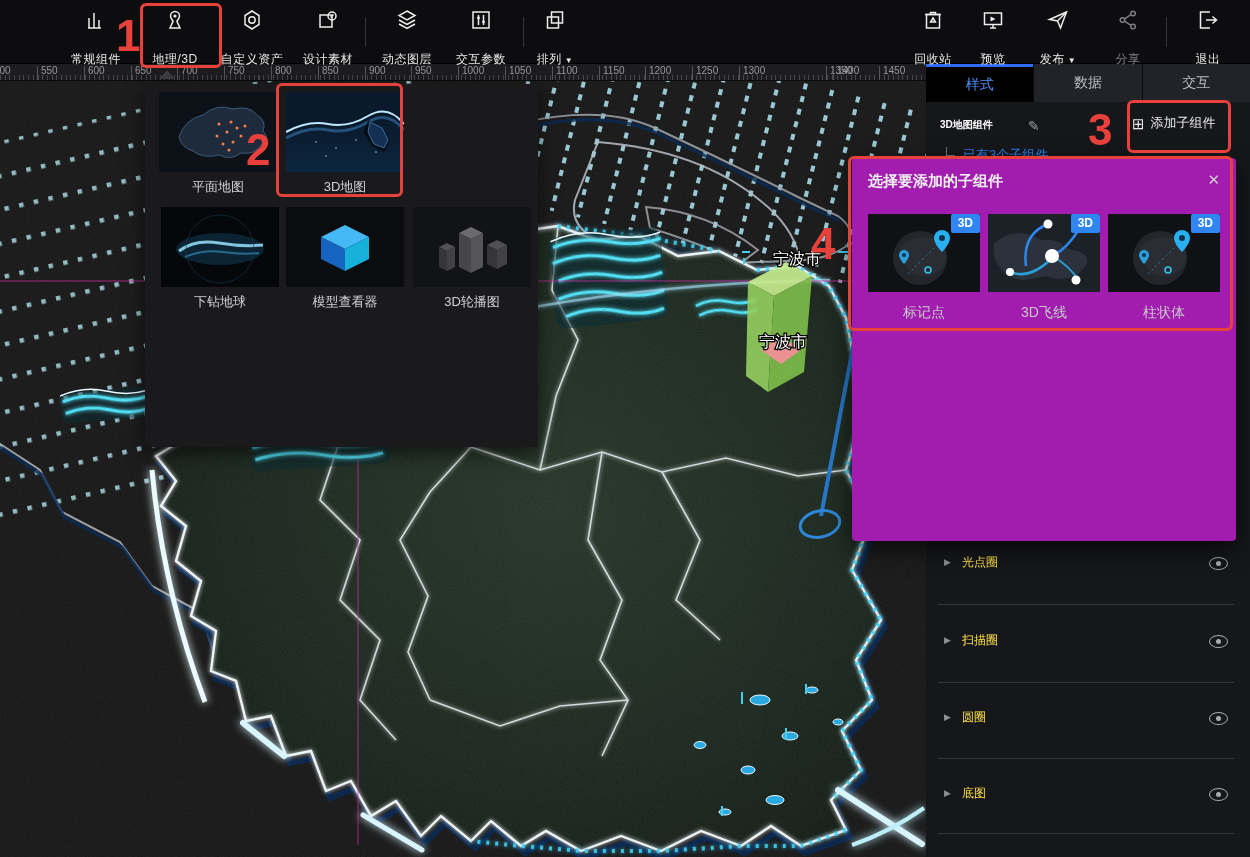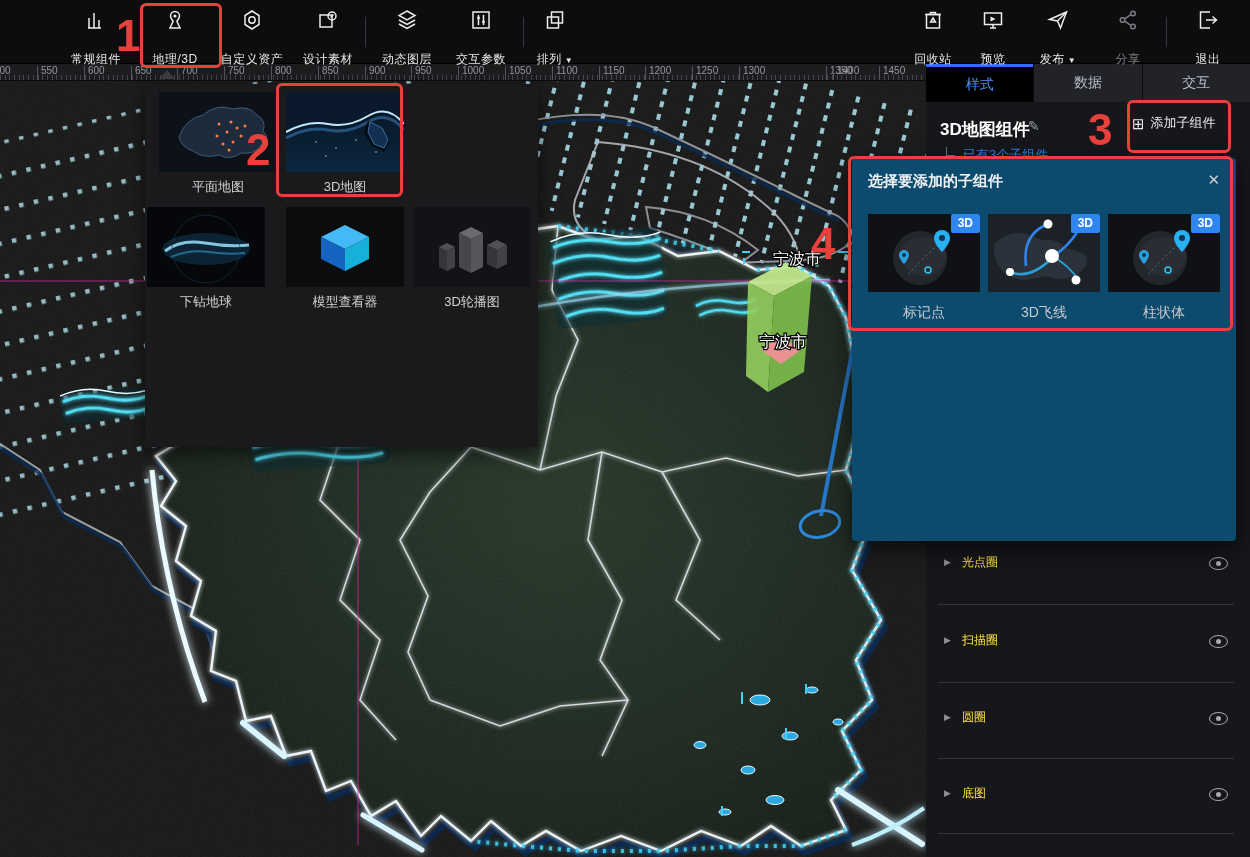--- a/index.html
+++ b/index.html
@@ -39,38 +39,38 @@
   .menu-thumb { width:118px; height:80px; background:#0e1014; overflow:hidden; position:relative; }
   .menu-label { margin-top:6px; text-align:center; font-size:13px; color:#d2d2d4; }
 
   
   #right-panel { left:926px; top:64px; width:324px; height:793px; background:#16171b; z-index:10; }
   #tabbar { position:absolute; left:0; top:0; width:324px; height:38px; display:flex; }
   .tab { flex:1; display:flex; align-items:center; justify-content:center; font-size:14px;
     background:#212329; color:#b8bcc2; border-left:1px solid #0b0b0d; cursor:pointer; }
   .tab:first-child { border-left:none; }
   .tab.active { background:#000000; color:#4d8df5; border-top:3px solid #2f6bff; }
-  #comp-title { left:14px; top:54px; color:#fff; font-size:17px; font-weight:bold; }
+  #comp-title { left:14px; top:54px; color:#fff; font-size:10px; font-weight:bold; }
   #edit-icon { left:102px; top:54px; color:#9a9da3; font-size:14px; cursor:pointer; }
   #add-sub-btn { left:206px; top:50px; color:#e9e9eb; font-size:13px; display:flex;
     align-items:center; gap:6px; cursor:pointer; }
   #add-box-icon { font-size:15px; color:#e9e9eb; line-height:1; }
   #sub-link { left:20px; top:82px; color:#2d7ff0; font-size:13px; display:flex; gap:8px; cursor:pointer; }
   #sub-link .tree { width:9px; height:9px; border-left:1px solid #6e7177; border-bottom:1px solid #6e7177; margin-top:1px; }
   .section-row { position:absolute; left:0; width:324px; height:34px; cursor:pointer; }
   .section-row .caret { position:absolute; left:18px; top:10px; font-size:9px; color:#8e9095; }
   .section-row .s-label { position:absolute; left:36px; top:7px; font-size:12px; color:#fde047; }
   .eye { position:absolute; right:22px; top:10px; width:19px; height:13px;
     border:1.6px solid #a9abb0; border-radius:50%; cursor:pointer; }
   .eye::after { content:""; position:absolute; left:50%; top:50%; width:5px; height:5px;
     margin:-2.5px 0 0 -2.5px; border-radius:50%; background:#a9abb0; }
   .sec-div { position:absolute; left:12px; width:296px; height:1px; background:#33353a; }
 
   
-  #popup { left:852px; top:158px; width:384px; height:383px; background:#0c4a6e;
+  #popup { left:852px; top:158px; width:384px; height:383px; background:#a21caf;
     border-radius:4px; box-shadow:0 8px 24px rgba(0,0,0,.65); z-index:30; }
   #popup-title { position:absolute; left:16px; top:14px; font-size:15px; font-weight:bold; color:#f2f2f3; }
   #popup-close { position:absolute; right:16px; top:13px; font-size:15px; color:#cfcfd2; cursor:pointer; }
   .popup-item { position:absolute; top:56px; width:112px; cursor:pointer; }
   .popup-thumb { width:112px; height:78px; background:#101114; position:relative; overflow:hidden; }
   .badge-3d { position:absolute; right:0; top:0; background:#2f86f0; color:#fff; font-size:12px;
     font-weight:bold; padding:2px 7px 3px; border-radius:2px; }
   .popup-label { margin-top:12px; text-align:center; font-size:14px; color:#c9c9cc; }
 
   
@@ -424,21 +424,21 @@
               <circle cx="30" cy="50" r="0.8"></circle>
               <circle cx="50" cy="56" r="0.8"></circle>
               <circle cx="70" cy="48" r="0.8"></circle>
               <circle cx="90" cy="60" r="0.8"></circle>
               <circle cx="40" cy="64" r="0.8"></circle>
             </g>
         </svg>
       </div>
       <div class="menu-label">3D地图</div>
     </div>
-    <div class="menu-item" style="left:2px;top:123px">
+    <div class="menu-item" style="left:16px;top:123px">
       <div class="menu-thumb">
         <svg width="118" height="80">
             <rect width="118" height="80" fill="#05070a"></rect>
           <ellipse cx="59" cy="42" rx="44" ry="16" fill="#0d2a3d" opacity="0.8"></ellipse>
           <path d="M18,44 q16,-12 40,-8 t44,2" stroke="#8fd8ef" stroke-width="3" fill="none" opacity="0.9"></path>
           <path d="M24,50 q18,-8 38,-5 t36,1" stroke="#2a7da6" stroke-width="2" fill="none" opacity="0.8"></path>
           <circle cx="59" cy="42" r="34" fill="none" stroke="#16394f" stroke-width="1" opacity="0.6"></circle>
         </svg>
       </div>
       <div class="menu-label">下钻地球</div>

